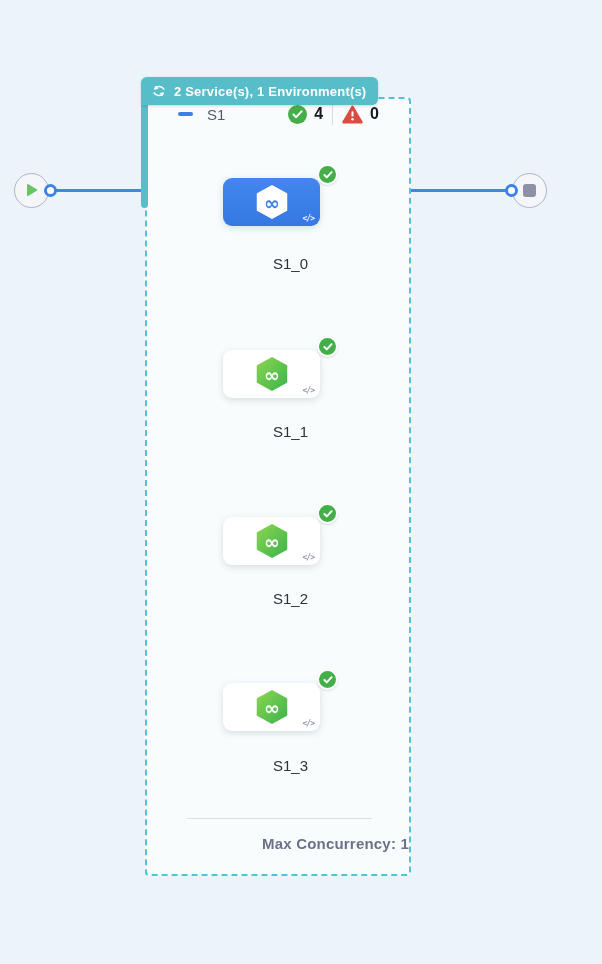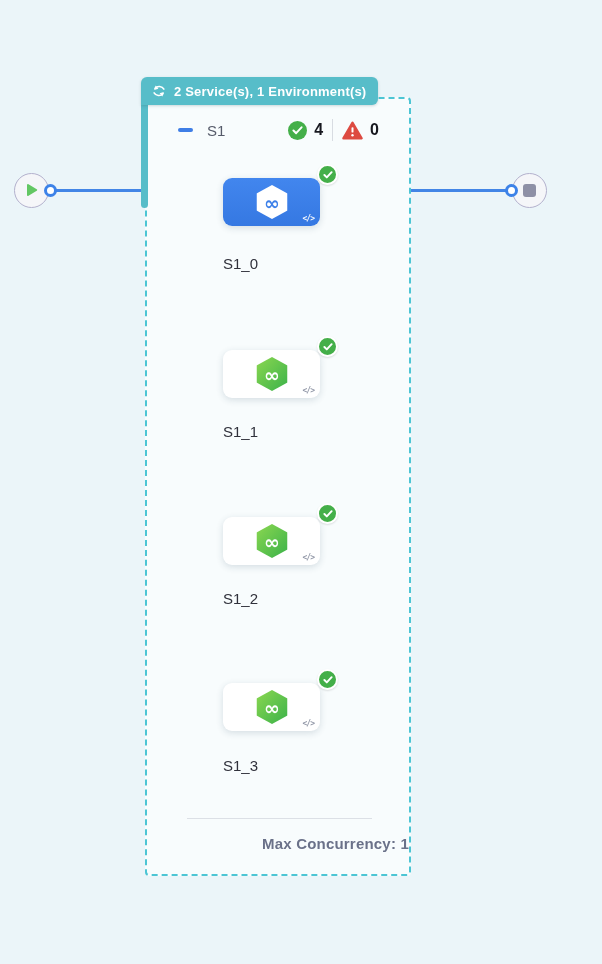--- a/index.html
+++ b/index.html
@@ -41,21 +41,21 @@
   .badge {
     position:absolute; left:141px; top:69px; height:28px; z-index:3;
     display:inline-flex; align-items:center; gap:7px; padding:0 12px 0 10px;
     background:#57bdc9; color:#fff; font-size:13px; font-weight:600;
     border-radius:6px 6px 6px 0; box-shadow:0 1px 3px rgba(40,80,90,.22);
     letter-spacing:.2px; cursor:default;margin-top:8px;
   }
 
   
   .stage-header {
-    position:absolute; left:31px; top:20px; width:201px; height:22px;
+    position:absolute; left:31px; top:4px; width:201px; height:22px;
     display:flex; align-items:center; justify-content:space-between;
   }
   .stage-title-wrap { display:flex; align-items:center; gap:14px; }
   .collapse-minus { width:15px; height:3.5px; border-radius:2px; background:#3f7ee6; cursor:pointer; }
   .stage-title { font-size:15px; font-weight:500; color:#565b6a; }
   .stage-counts { display:flex; align-items:center; gap:7px; }
   .check-circle {
     width:19px; height:19px; border-radius:50%; background:#44af49;
     display:flex; align-items:center; justify-content:center;
   }
@@ -81,21 +81,21 @@
   .card .hex { fill:url(#hexGreen); }
   .card.primary .hex { fill:#ffffff; }
   .card .inf { fill:#ffffff; font-family:"DejaVu Sans",sans-serif; font-size:19px; font-weight:700; }
   .card.primary .inf { fill:#3d80e9; }
   .code-icon {
     position:absolute; right:6px; bottom:3px; font-size:8px; font-weight:700;
     color:#9096a6; font-family:"DejaVu Sans Mono",monospace; letter-spacing:-1px;
   }
   .card.primary .code-icon { color:rgba(255,255,255,.95); }
   .node-label {
-    position:absolute; left:76px; width:97px; text-align:left;
+    position:absolute; left:64px; width:97px; text-align:right;
     font-size:15px; color:#30313b;
   }
 
   
   .footer-divider { position:absolute; left:40px; top:719px; width:185px; height:1px; background:#dce0e6; }
   .footer-label {
     position:absolute; left:0; top:736px; width:100%; text-align:right;
     font-size:15px; font-weight:700; color:#6a7189; letter-spacing:.2px;
   }
 </style>

